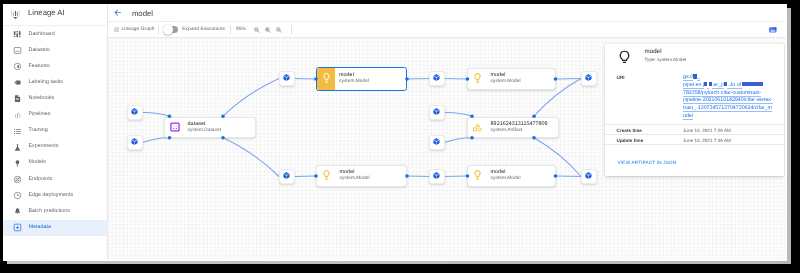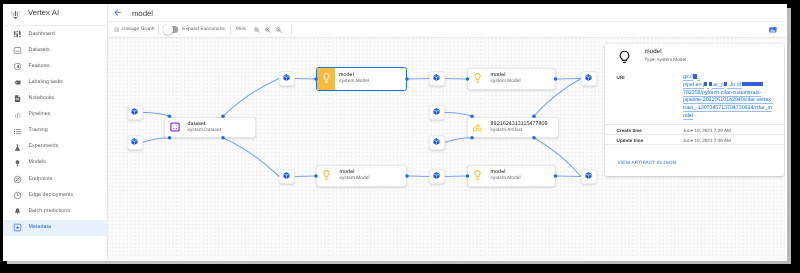--- a/index.html
+++ b/index.html
@@ -99,21 +99,21 @@
     <div id="brand">
       <span class="logo">
         <svg viewBox="0 0 22 26" width="8.8" height="10.5">
           <path d="M1.3 1.3 V13 L11 23.4 L20.7 13 V1.3" fill="none" stroke="#aeb3b8" stroke-width="1.5"></path>
           <rect x="5.2" y="5.5" width="2" height="9.5" fill="#9aa0a6"></rect>
           <rect x="9.9" y="2.3" width="2.2" height="12.7" fill="#3c4043"></rect>
           <rect x="14.6" y="4.2" width="2" height="10.8" fill="#6b7176"></rect>
           <path d="M6.3 17.2 H15.7 L11 22.6 Z" fill="#5f6368"></path>
         </svg>
       </span>
-      <span class="name">Vertex AI</span>
+      <span class="name">Lineage AI</span>
     </div>
     <div id="nav">
         <div class="nav-item" style="top: 22.9px;">
           <span class="ico">
             <svg viewBox="0 0 24 24" width="8.4" height="8.4">
               <g fill="#5f6368">
                 <rect x="2.4" y="3.4" width="4.6" height="11.4"></rect>
                 <rect x="2.4" y="17.6" width="4.6" height="3"></rect>
                 <rect x="9.7" y="2.4" width="4.6" height="4.6" rx="2.3"></rect>
                 <rect x="9.7" y="9.6" width="4.6" height="11"></rect>

